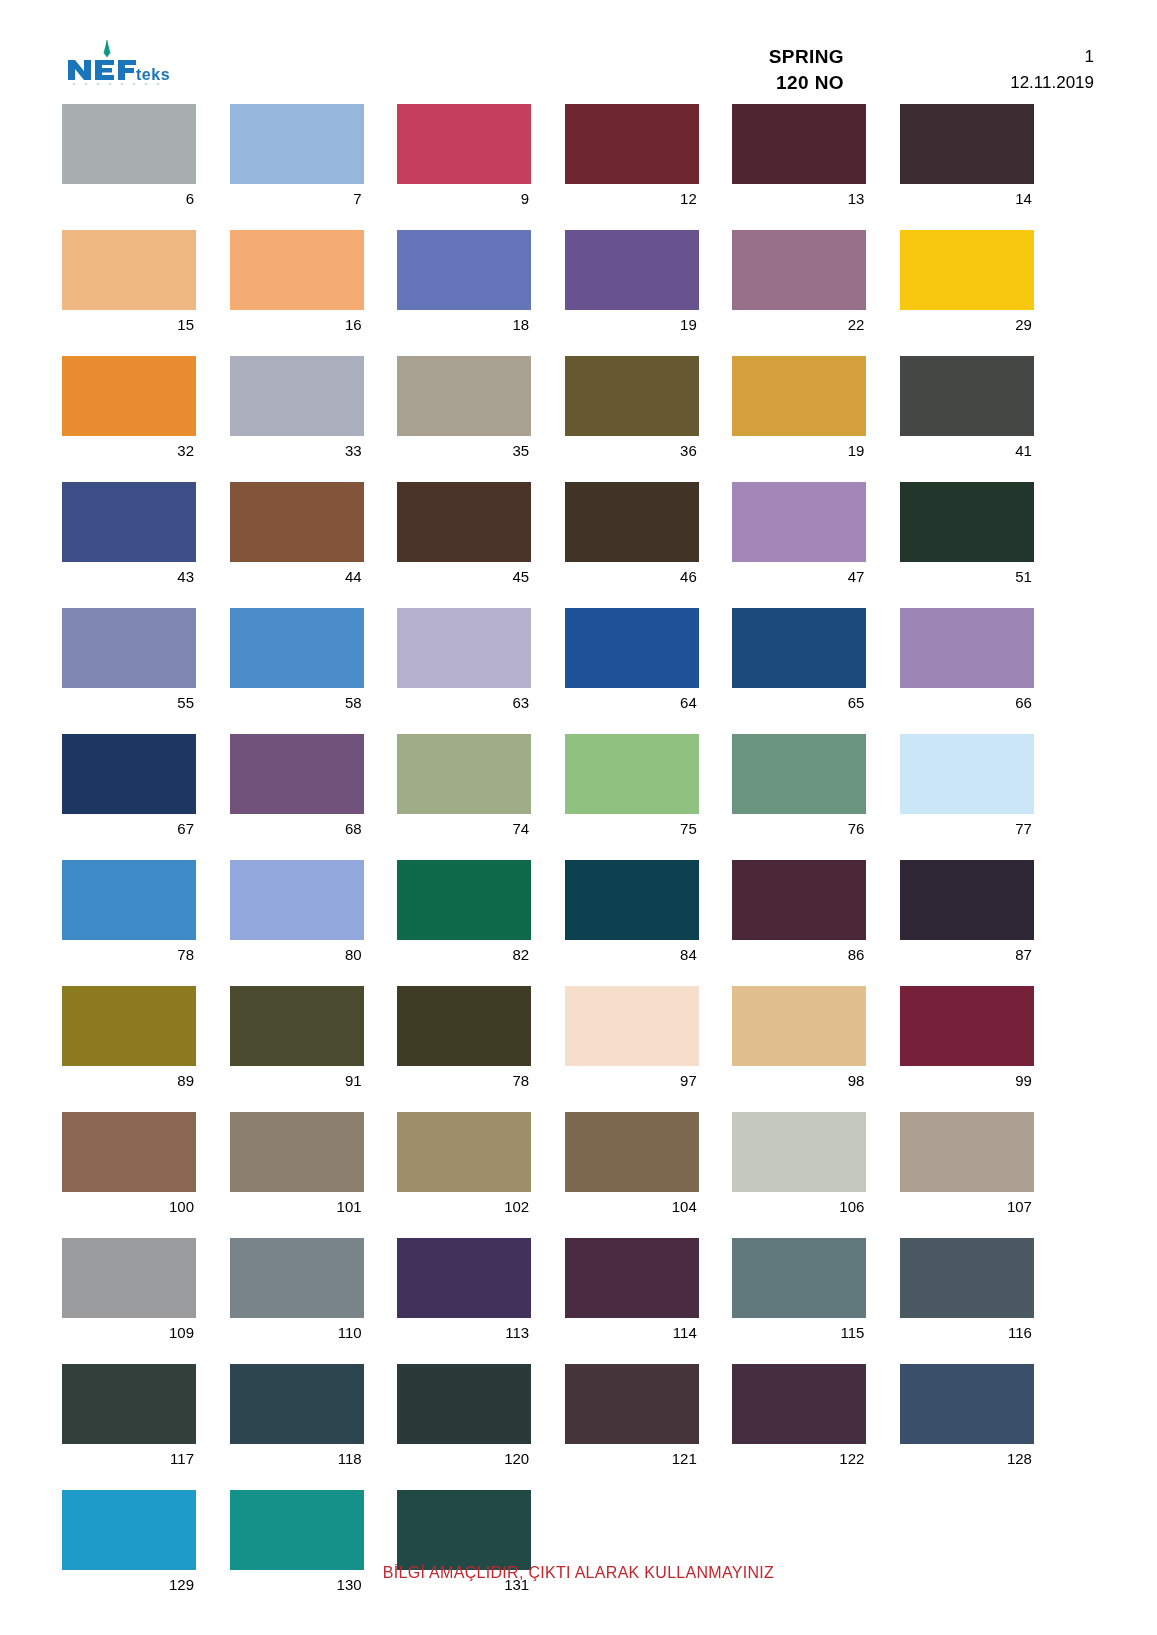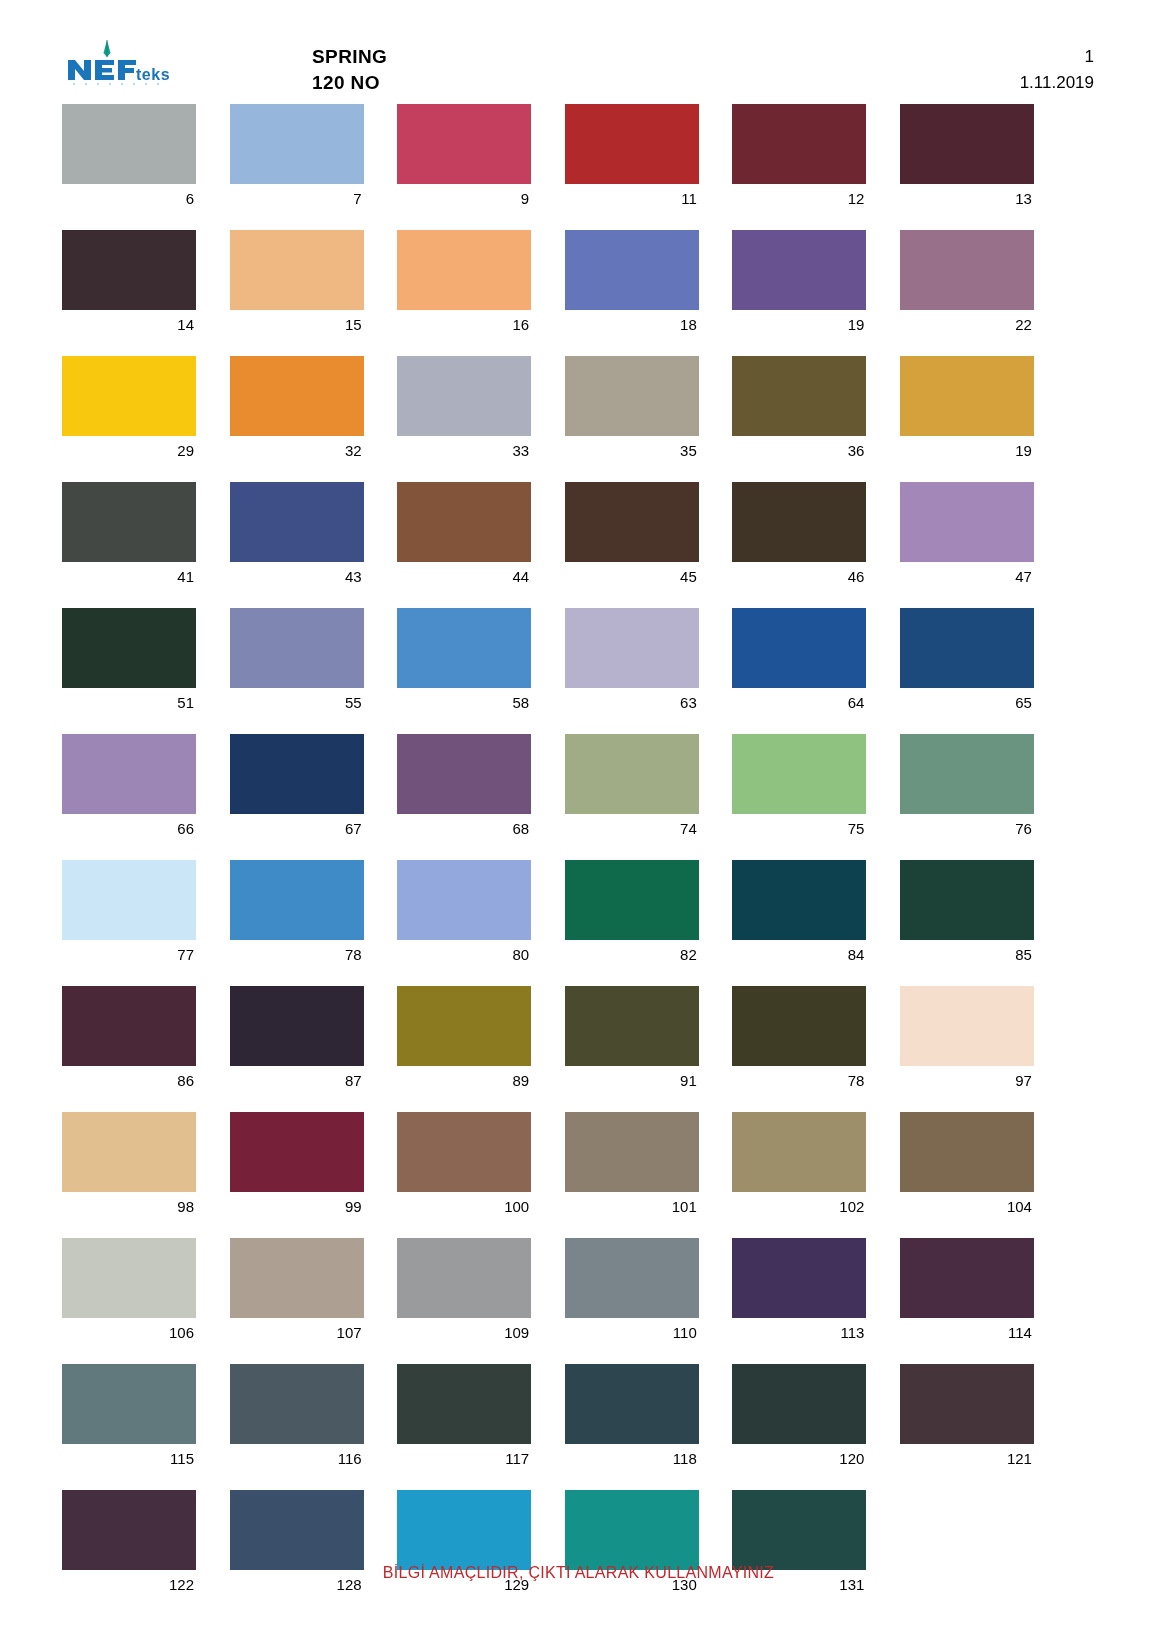--- a/index.html
+++ b/index.html
@@ -39,21 +39,21 @@
   .logo-block {
     width: 250px;
     display: flex;
     align-items: flex-start;
     padding-top: 4px;
   }
   .logo-svg { display: block; }
 
   .title-block {
     flex: 1;
-    text-align: left;
+    text-align: right;
     padding-top: 10px;
   }
   .title-line {
     font-size: 19px;
     font-weight: bold;
     letter-spacing: 0.4px;
     line-height: 26px;
     color: #000;
   }
 
@@ -149,43 +149,39 @@
       </svg>
     </div>
 
     <div class="title-block">
       <div class="title-line">SPRING</div>
       <div class="title-line">120 NO</div>
     </div>
 
     <div class="meta-block">
       <div class="meta-line">1</div>
-      <div class="meta-line">1.11.2019</div>
+      <div class="meta-line">12.11.2019</div>
     </div>
 
   </div>
 
   <div class="grid" id="swatch-grid">
       <div class="swatch-cell">
         <span class="swatch-chip" style="background-color: rgb(168, 174, 174);"></span>
         <span class="swatch-label">6</span>
       </div>
       <div class="swatch-cell">
         <span class="swatch-chip" style="background-color: rgb(151, 182, 220);"></span>
         <span class="swatch-label">7</span>
       </div>
       <div class="swatch-cell">
         <span class="swatch-chip" style="background-color: rgb(196, 62, 94);"></span>
         <span class="swatch-label">9</span>
       </div>
       <div class="swatch-cell">
-        <span class="swatch-chip" style="background-color: rgb(177, 41, 43);"></span>
-        <span class="swatch-label">11</span>
-      </div>
-      <div class="swatch-cell">
         <span class="swatch-chip" style="background-color: rgb(110, 38, 48);"></span>
         <span class="swatch-label">12</span>
       </div>
       <div class="swatch-cell">
         <span class="swatch-chip" style="background-color: rgb(78, 37, 49);"></span>
         <span class="swatch-label">13</span>
       </div>
       <div class="swatch-cell">
         <span class="swatch-chip" style="background-color: rgb(59, 44, 50);"></span>
         <span class="swatch-label">14</span>
@@ -318,24 +314,20 @@
         <span class="swatch-chip" style="background-color: rgb(147, 169, 222);"></span>
         <span class="swatch-label">80</span>
       </div>
       <div class="swatch-cell">
         <span class="swatch-chip" style="background-color: rgb(14, 106, 74);"></span>
         <span class="swatch-label">82</span>
       </div>
       <div class="swatch-cell">
         <span class="swatch-chip" style="background-color: rgb(13, 65, 79);"></span>
         <span class="swatch-label">84</span>
-      </div>
-      <div class="swatch-cell">
-        <span class="swatch-chip" style="background-color: rgb(28, 66, 56);"></span>
-        <span class="swatch-label">85</span>
       </div>
       <div class="swatch-cell">
         <span class="swatch-chip" style="background-color: rgb(74, 40, 55);"></span>
         <span class="swatch-label">86</span>
       </div>
       <div class="swatch-cell">
         <span class="swatch-chip" style="background-color: rgb(46, 37, 53);"></span>
         <span class="swatch-label">87</span>
       </div>
       <div class="swatch-cell">

